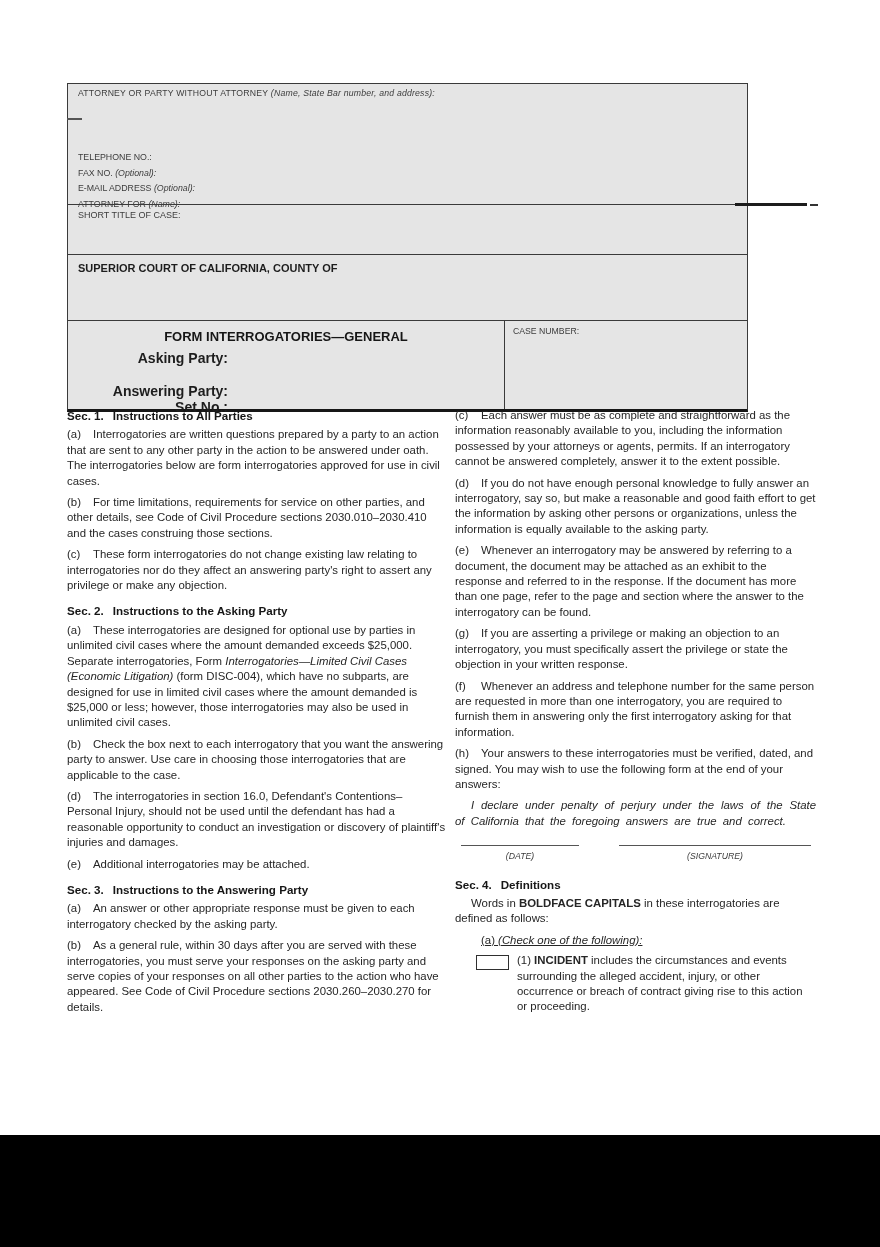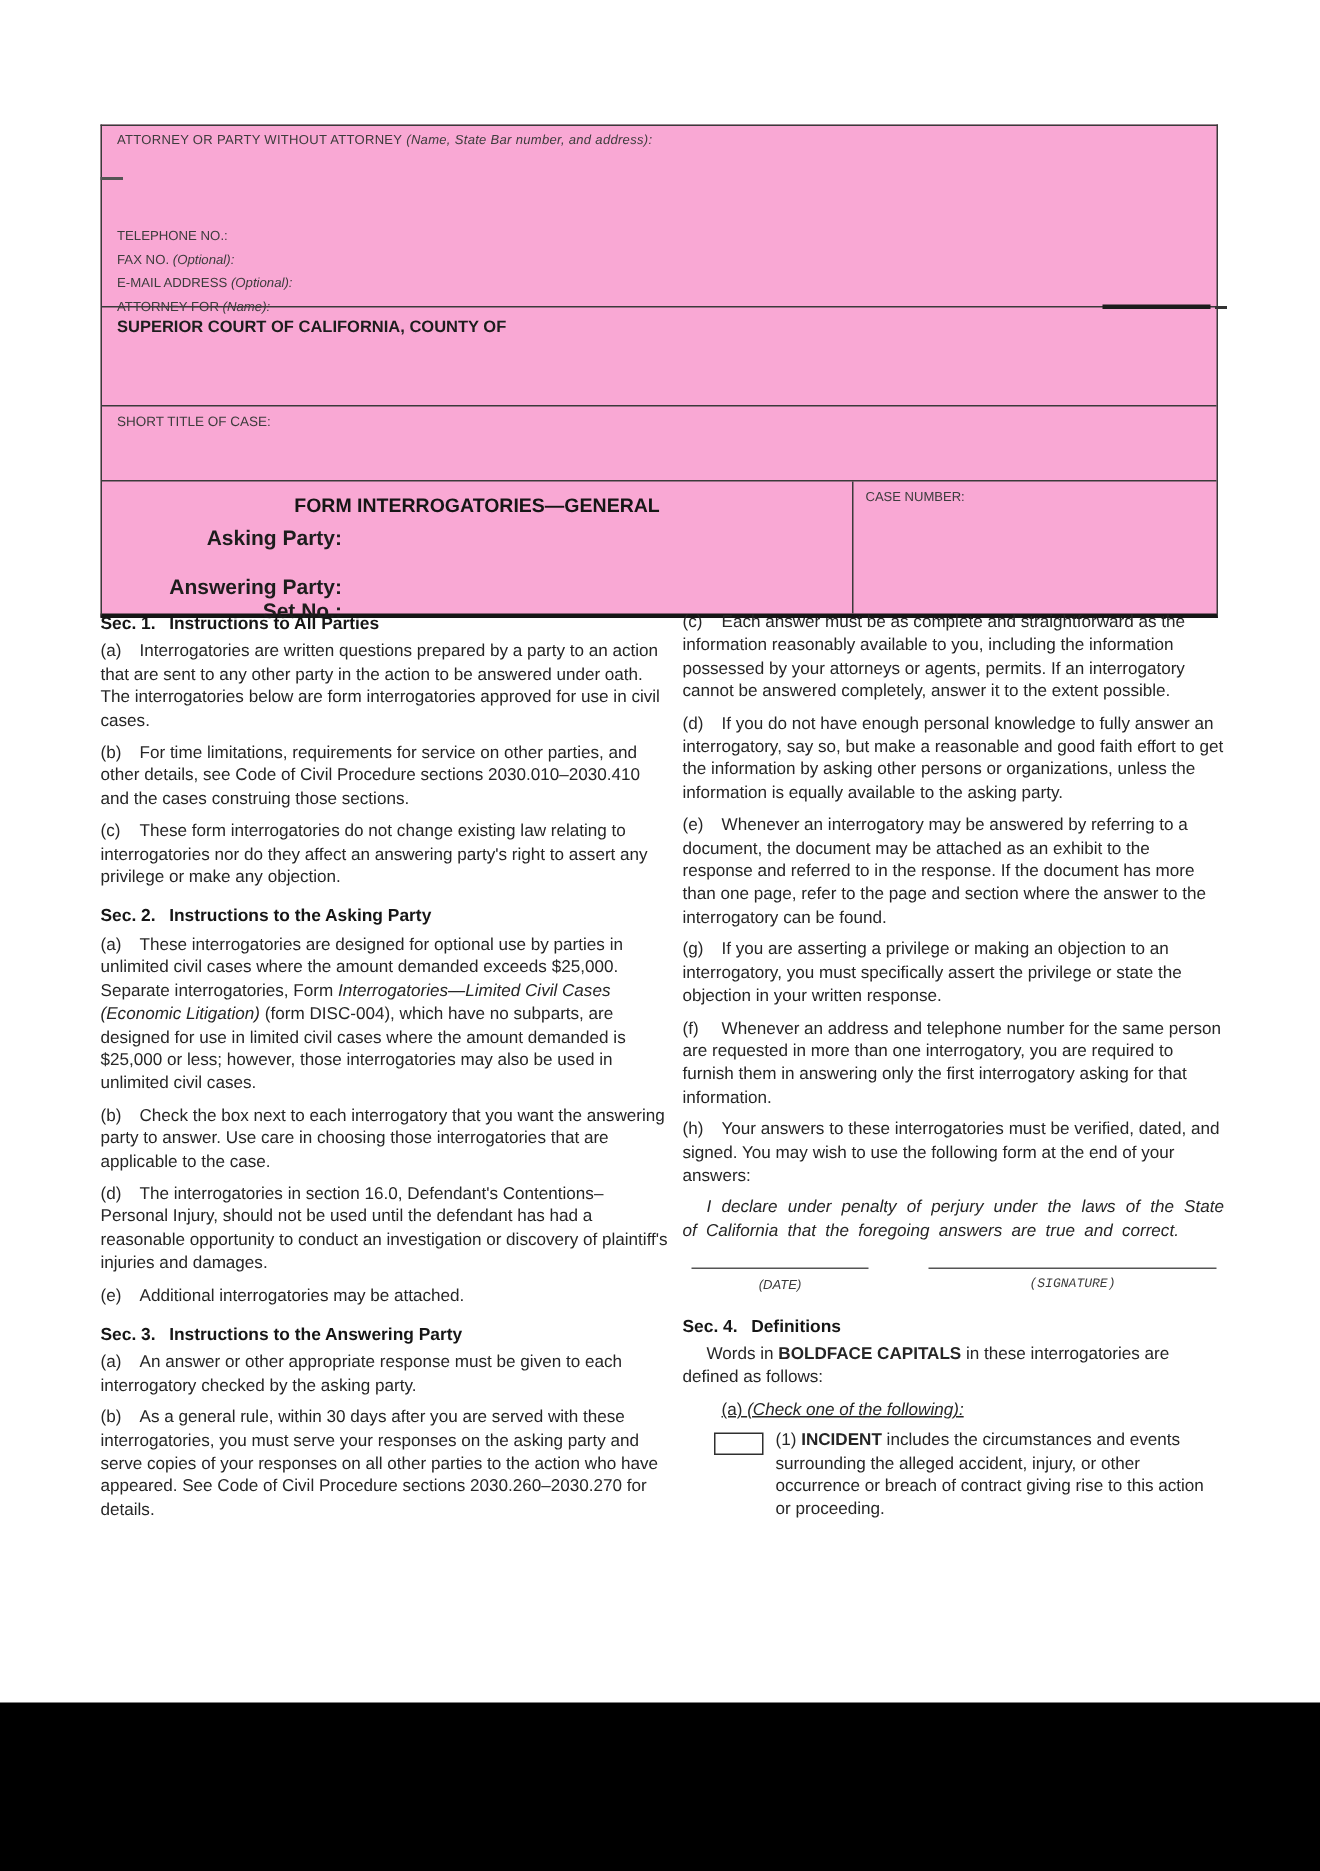--- a/index.html
+++ b/index.html
@@ -1,22 +1,22 @@
 <!DOCTYPE html>
 <html><head>
 <meta charset="utf-8">
 <style>
   html,body{margin:0;padding:0;background:#ffffff;}
   .page{position:relative;width:880px;height:1247px;background:#ffffff;overflow:hidden;
         font-family:"Liberation Sans",sans-serif;color:#2d2d2d;}
   .black-band{position:absolute;left:0;top:1135px;width:880px;height:112px;background:#000000;}
 
   
-  .form-header{position:absolute;left:67px;top:83px;width:745px;box-sizing:border-box;
-               border:1.4px solid #3a3a3a;border-bottom:3px solid #161616;background:#f9a8d4;}
+  .form-header{position:absolute;left:67px;top:83px;width:681px;box-sizing:border-box;
+               border:1.4px solid #3a3a3a;border-bottom:3px solid #161616;background:#e5e5e5;}
   .box{box-sizing:border-box;position:relative;border-bottom:1.4px solid #3a3a3a;}
   .box-attorney{height:121px;}
   .box-court{height:59px;}
   .box-shorttitle{height:45px;}
   .box-titlerow{height:88px;border-bottom:none;display:flex;}
   .attorney-label{position:absolute;left:10px;top:4px;font-size:8.7px;color:#3c3c3c;letter-spacing:.2px;}
   .attorney-label i, .fline i, .case-label i, .short-title-label i{font-style:italic;}
   .attorney-fields{position:absolute;left:10px;top:66px;font-size:8.8px;line-height:15.6px;color:#3c3c3c;}
   .court-label{margin:7px 0 0 10px;font-weight:bold;font-size:11px;color:#1d1d1d;}
   .short-title-label{margin:5px 0 0 10px;font-size:9px;color:#3c3c3c;}
@@ -39,21 +39,21 @@
   .sec-num{margin-right:9px;}
   .col p{margin:0 0 6px 0;}
   .plab{display:inline-block;min-width:26px;}
   .it{font-style:italic;}
   .bd{font-weight:bold;}
   .decl{font-style:italic;text-align:justify;text-indent:16px;word-spacing:3px;margin:2px 0 16px 0;}
   .sig-row{display:flex;margin:16px 0 12px 0;}
   .sig-block{border-top:1px solid #555;text-align:center;font-size:8.7px;font-style:italic;
              padding-top:3px;color:#3c3c3c;}
   .sig-date{width:118px;margin-left:6px;}
-  .sig-sign{width:192px;margin-left:40px;font-family:Liberation Mono, monospace;}
+  .sig-sign{width:192px;margin-left:40px;}
   .sec4-intro{text-indent:16px;}
   .indent-a{margin:6px 0 5px 26px;text-decoration:underline;}
   .def-item{display:flex;margin-top:4px;}
   .checkbox{width:31px;height:13px;border:1.4px solid #2f2f2f;margin-left:21px;margin-top:2px;flex:none;background:#fff;}
   .def-text{margin-left:8px;width:292px;}
 
   
   .artifact{position:absolute;background:#555;}
   .art1{left:67px;top:118px;width:15px;height:2px;}
   .art2{left:735px;top:203px;width:72px;height:2.5px;background:#1c1c1c;}
@@ -72,28 +72,28 @@
       </div>
       <div class="input-area" style="left:10px;top:18px;width:720px;height:44px;"></div>
       <div class="attorney-fields">
         <div class="fline"><span>TELEPHONE NO.:</span></div>
         <div class="fline"><span>FAX NO.</span><i> (Optional):</i></div>
         <div class="fline"><span>E-MAIL ADDRESS</span><i> (Optional):</i></div>
         <div class="fline"><span>ATTORNEY FOR</span><i> (Name):</i></div>
       </div>
     </div>
 
+    <div class="box box-shorttitle">
+      <div class="short-title-label">SHORT TITLE OF CASE:</div>
+      <div class="input-area" style="left:150px;top:4px;width:580px;height:36px;"></div>
+    </div>
+
     <div class="box box-court">
       <div class="court-label">SUPERIOR COURT OF CALIFORNIA, COUNTY OF</div>
       <div class="input-area" style="left:10px;top:26px;width:720px;height:28px;"></div>
-    </div>
-
-    <div class="box box-shorttitle">
-      <div class="short-title-label">SHORT TITLE OF CASE:</div>
-      <div class="input-area" style="left:150px;top:4px;width:580px;height:36px;"></div>
     </div>
 
     <div class="box box-titlerow">
       <div class="title-cell">
         <div class="form-title">FORM INTERROGATORIES—GENERAL</div>
         <div class="party-label pl-asking">Asking Party:</div>
         <div class="party-label pl-answering">Answering Party:</div>
         <div class="party-label pl-set">Set No.:</div>
         <div class="input-area" style="left:170px;top:27px;width:320px;height:16px;"></div>
         <div class="input-area" style="left:170px;top:60px;width:320px;height:16px;"></div>

